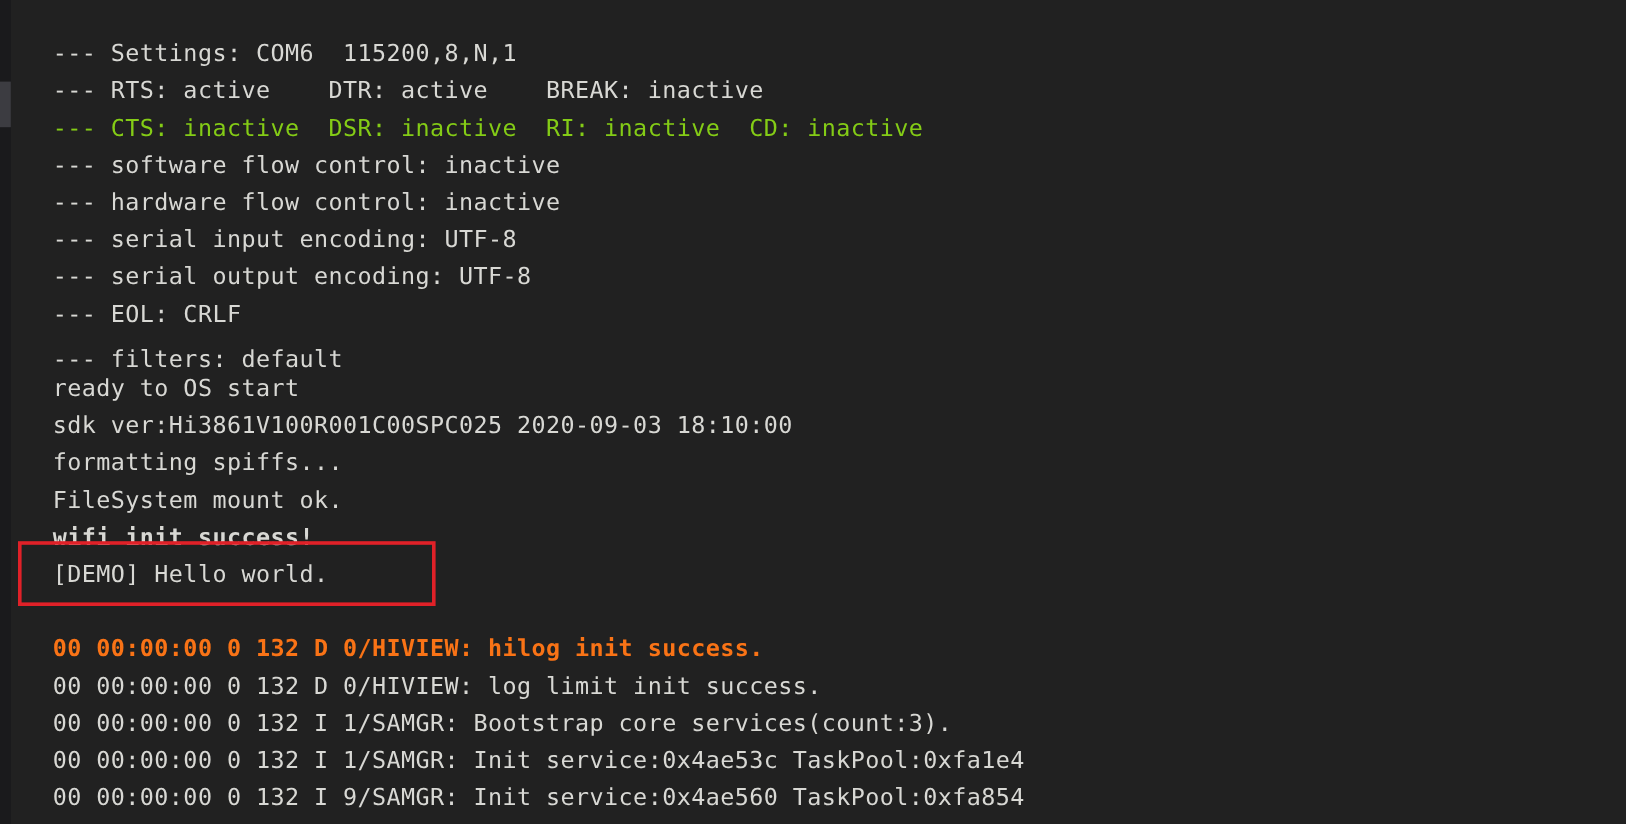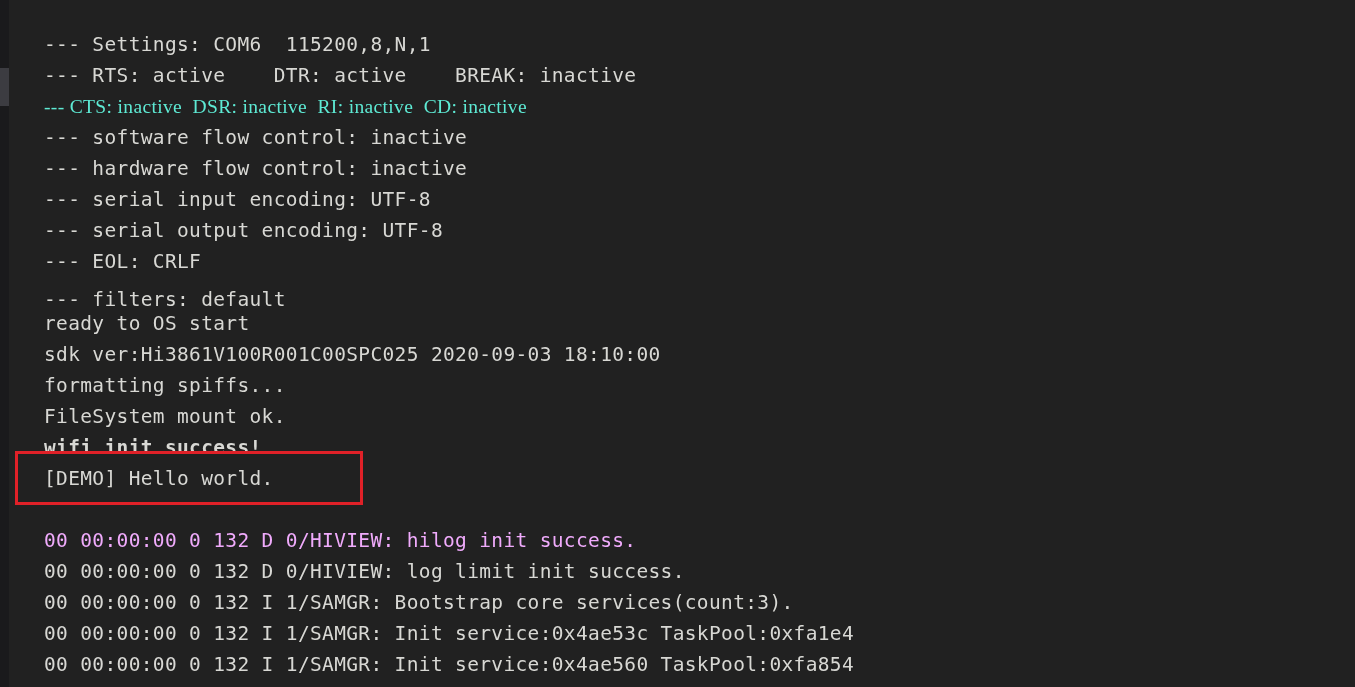--- a/index.html
+++ b/index.html
@@ -80,37 +80,37 @@
 
 <div id="terminal" style="background: rgb(33, 33, 33);">
 
   <div id="scrollbar-track" style="background: rgb(26, 26, 28);">
     <div id="scrollbar-thumb" style="background: rgb(60, 60, 65);"></div>
   </div>
 
   <div id="console">
       <div class="line" style="top: 29px; color: rgb(216, 216, 212);">--- Settings: COM6  115200,8,N,1</div>
       <div class="line" style="top: 60px; color: rgb(216, 216, 212);">--- RTS: active    DTR: active    BREAK: inactive</div>
-      <div class="line" style="top: 91px; color: #5eead4; font-family: Liberation Serif, serif;">--- CTS: inactive  DSR: inactive  RI: inactive  CD: inactive</div>
+      <div class="line" style="top: 91px; color: #84cc16;">--- CTS: inactive  DSR: inactive  RI: inactive  CD: inactive</div>
       <div class="line" style="top: 153px; color: rgb(216, 216, 212);">--- hardware flow control: inactive</div>
       <div class="line" style="top: 122px; color: rgb(216, 216, 212);">--- software flow control: inactive</div>
       <div class="line" style="top: 184px; color: rgb(216, 216, 212);">--- serial input encoding: UTF-8</div>
       <div class="line" style="top: 215px; color: rgb(216, 216, 212);">--- serial output encoding: UTF-8</div>
       <div class="line" style="top: 246px; color: rgb(216, 216, 212);">--- EOL: CRLF</div>
       <div class="line" style="top: 284px; color: rgb(216, 216, 212);">--- filters: default</div>
       <div class="line" style="top: 308px; color: rgb(216, 216, 212);">ready to OS start</div>
       <div class="line" style="top: 339px; color: rgb(216, 216, 212);">sdk ver:Hi3861V100R001C00SPC025 2020-09-03 18:10:00</div>
       <div class="line" style="top: 370px; color: rgb(216, 216, 212);">formatting spiffs...</div>
       <div class="line" style="top: 401px; color: rgb(216, 216, 212);">FileSystem mount ok.</div>
       <div class="line" style="top: 432px; color: rgb(216, 216, 212); font-weight: bold;">wifi init success!</div>
       <div class="line" style="top: 463px; color: rgb(216, 216, 212);">[DEMO] Hello world.</div>
       <div class="line" style="top: 494px; color: rgb(216, 216, 212);"></div>
-      <div class="line" style="top: 525px; color: #f0abfc;">00 00:00:00 0 132 D 0/HIVIEW: hilog init success.</div>
+      <div class="line" style="top: 525px; color: #f97316; font-weight: bold;">00 00:00:00 0 132 D 0/HIVIEW: hilog init success.</div>
       <div class="line" style="top: 556px; color: rgb(216, 216, 212); text-align: right;">00 00:00:00 0 132 D 0/HIVIEW: log limit init success.</div>
       <div class="line" style="top: 587px; color: rgb(216, 216, 212);">00 00:00:00 0 132 I 1/SAMGR: Bootstrap core services(count:3).</div>
       <div class="line" style="top: 618px; color: rgb(216, 216, 212);">00 00:00:00 0 132 I 1/SAMGR: Init service:0x4ae53c TaskPool:0xfa1e4</div>
-      <div class="line" style="top: 649px; color: rgb(216, 216, 212);">00 00:00:00 0 132 I 1/SAMGR: Init service:0x4ae560 TaskPool:0xfa854</div>
+      <div class="line" style="top: 649px; color: rgb(216, 216, 212);">00 00:00:00 0 132 I 9/SAMGR: Init service:0x4ae560 TaskPool:0xfa854</div>
       <div class="line" style="top: 680px; color: rgb(216, 216, 212);">00 00:00:00 0 132 I 1/SAMGR: Init service:0x4ae688 TaskPool:0xfa014</div>
     </div>
 
   <div id="highlight-box" style="border-color: rgb(224, 33, 40);"></div>
 
 </div>
 
 </body></html>

